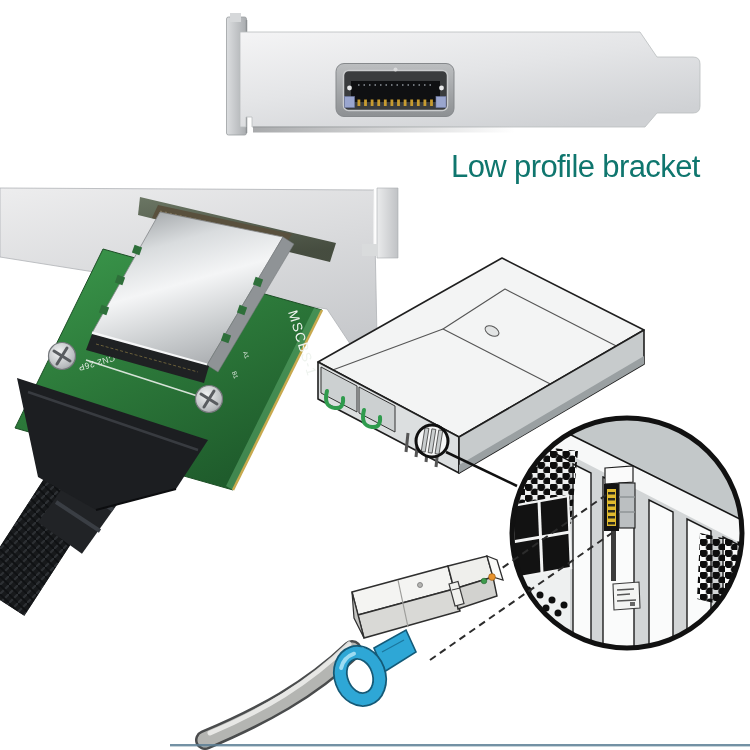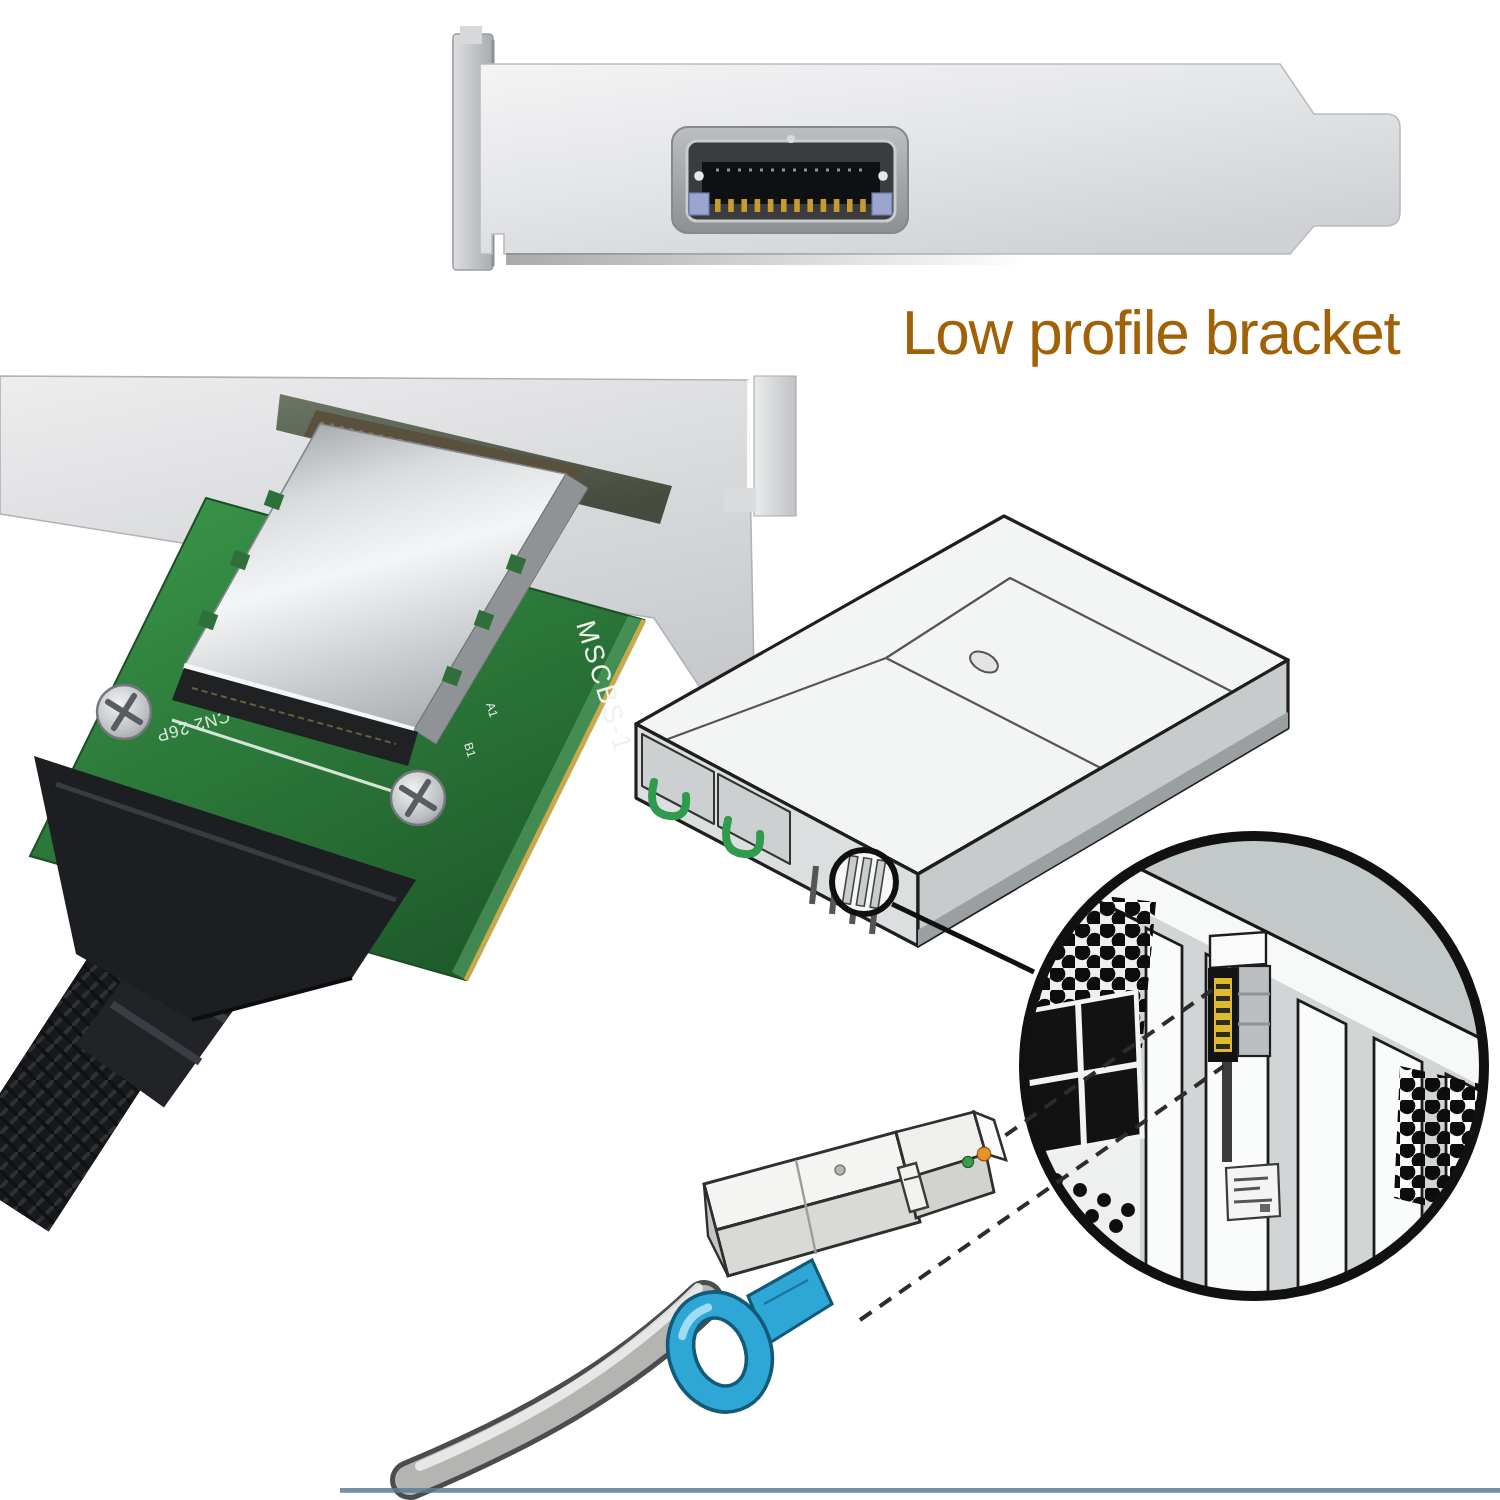--- a/index.html
+++ b/index.html
@@ -1,20 +1,20 @@
 <!DOCTYPE html>
 <html><head>
 <meta charset="utf-8">
 <style>
   html,body{margin:0;padding:0;background:#ffffff;}
   .stage{position:relative;width:750px;height:750px;background:#ffffff;overflow:hidden;
          font-family:"Liberation Sans", sans-serif;}
   .stage svg{position:absolute;left:0;top:0;}
   .caption{position:absolute;left:451px;top:149px;width:260px;height:40px;
-           font-size:31px;font-weight:400;letter-spacing:-0.6px;color:#a16207;
+           font-size:31px;font-weight:400;letter-spacing:-0.6px;color:#0f766e;
            white-space:nowrap;}
 </style>
 </head>
 <body>
 
 <div class="stage">
 <svg width="750" height="750" viewBox="0 0 750 750">
   <defs>
     <linearGradient id="gTab" x1="0" y1="0" x2="1" y2="0">
       <stop offset="0" stop-color="#dcdee0"></stop>

